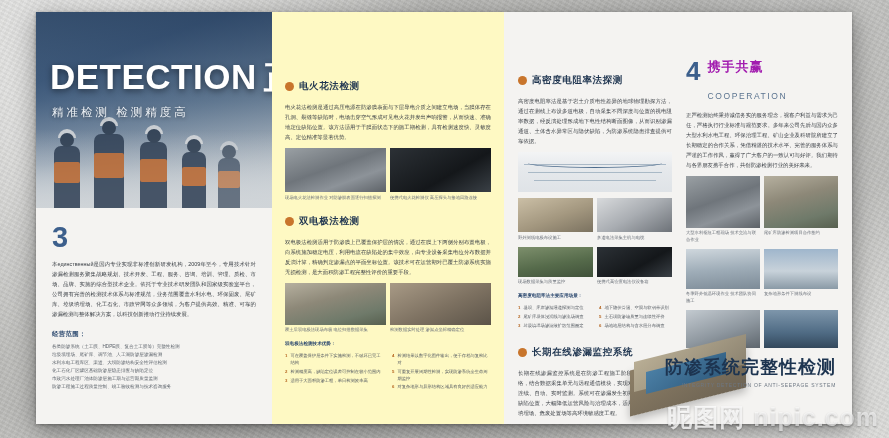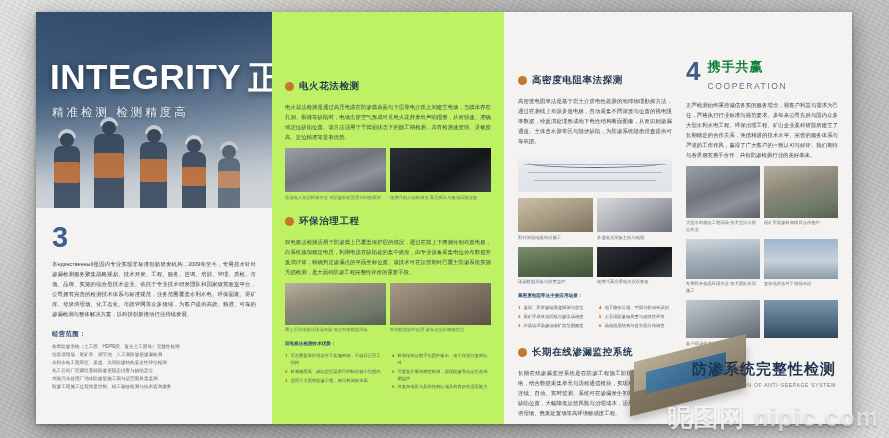--- a/index.html
+++ b/index.html
@@ -33,21 +33,21 @@
     background:#f2f1ef;
     box-shadow:0 6px 22px rgba(0,0,0,.38), 0 1px 3px rgba(0,0,0,.3);
     display:flex;
     overflow:hidden;
   }
   
   .fold{position:absolute;top:0;bottom:0;width:16px;pointer-events:none;}
 
   .panel{position:relative;height:100%;box-sizing:border-box;}
   .panel.left{width:236px;background:#f4f3f1;}
-  .panel.mid{width:232px;background:#bef264;}
+  .panel.mid{width:232px;background:#fef9c3;}
   .panel.right{width:348px;background:#f4f3f1;}
 
   
   .hero{
     position:absolute;left:0;top:0;width:100%;height:196px;
     background:
       linear-gradient(to bottom, rgba(38,62,92,.72), rgba(58,84,112,.45) 45%, rgba(170,178,186,.35) 78%, rgba(225,228,230,.85) 100%),
       linear-gradient(160deg,#5b7798 0%,#47648a 25%,#7e93aa 55%,#b9c3cc 80%,#dfe3e6 100%);
     overflow:hidden;
   }
@@ -69,22 +69,22 @@
   }
   .hero-title .cn{font-size:33px;margin-left:7px;}
   .hero-sub{
     position:absolute;left:16px;top:93px;color:#eef2f6;font-size:11.5px;letter-spacing:3px;
     text-shadow:0 1px 4px rgba(0,0,0,.45);
   }
 
   .sec-head{display:flex;align-items:flex-end;gap:7px;}
   .sec-num{font-size:29px;font-weight:bold;color:#3c5f8c;line-height:.9;}
   .sec-tt{line-height:1.05;}
-  .sec-cn{font-size:13px;font-weight:bold;color:#15803d;letter-spacing:1px;}
-  .sec-en{font-size:8.5px;color:#5b7490;letter-spacing:1.6px;margin-top:8px;}
+  .sec-cn{font-size:13px;font-weight:bold;color:#a21caf;letter-spacing:1px;}
+  .sec-en{font-size:8.5px;color:#5b7490;letter-spacing:1.6px;margin-top:18px;}
 
   .left-body{position:absolute;left:16px;top:212px;width:204px;}
   .para{font-size:5.4px;line-height:1.85;color:#3a3f45;text-align:justify;margin-top:9px;}
   .subhead{font-size:6.4px;color:#2d4a70;font-weight:bold;margin-top:11px;letter-spacing:.4px;}
   .tinylist{margin-top:4px;}
   .tinylist div{font-size:4.6px;line-height:1.75;color:#5c636b;}
 
   
   .mid-inner{position:absolute;left:13px;top:54px;width:206px;}
   .h-dot{display:flex;align-items:center;gap:5px;margin-top:14px;}
@@ -145,21 +145,21 @@
     transform:skewY(-14deg);
   }
   .iso-water{
     position:absolute;left:34px;bottom:34px;width:80px;height:22px;
     background:linear-gradient(150deg,#4b7fa5,#2f5b7e);
     transform:skewY(-14deg);
   }
   .foot-title{
     position:absolute;right:6px;bottom:30px;text-align:right;
   }
-  .foot-cn{font-size:15px;font-weight:bold;color:#1d3450;letter-spacing:1px;}
+  .foot-cn{font-size:18px;font-weight:bold;color:#1d3450;letter-spacing:1px;}
   .foot-en{font-size:5px;color:#6d7783;letter-spacing:.7px;margin-top:3px;}
 
   
   .wm{
     position:absolute;right:10px;bottom:4px;
     font-size:25px;font-weight:bold;color:rgba(255,255,255,.78);
     letter-spacing:1px;text-shadow:0 1px 2px rgba(0,0,0,.25);
     white-space:nowrap;
   }
   .wm .dim{color:rgba(255,255,255,.62);margin-top:28px;}
@@ -195,21 +195,21 @@
           <div class="head"></div>
           <div class="vest"></div>
       </div>
       <div class="worker" style="left:182px;width:22px;height:50px;opacity:.65;">
         <div class="helmet"></div>
           <div class="head"></div>
           <div class="vest"></div>
       </div>
 
       <div class="hero-title">
-        <span>INTEGRITY</span><span class="cn">正严</span>
+        <span>DETECTION</span><span class="cn">正严</span>
       </div>
       <div class="hero-sub">精准检测 检测精度高</div>
     </div>
 
     <div class="left-body">
       <div class="sec-head">
         <div class="sec-num">3</div>
       </div>
 
       <div class="para">本единственный是国内专业实现非标准创新研发机构，2009年至今，专用技术针对渗漏检测服务聚集战略规划、技术开发、工程、服务、咨询、培训、管理、质检、市场、品牌、实施的综合型技术企业。依托于专业技术研发团队和国家级实验室平台，公司拥有完善的检测技术体系与标准规范，业务范围覆盖水利水电、环保固废、尾矿库、垃圾填埋场、化工石化、市政管网等众多领域，为客户提供高效、精准、可靠的渗漏检测与整体解决方案，以科技创新推动行业持续发展。</div>
@@ -243,21 +243,21 @@
           <div class="cap">现场电火花法检测作业 对防渗膜表面逐行扫描探测</div>
         </div>
         <div>
           <div class="photo ph-dark" style="height:44px;"></div>
           <div class="cap">便携式电火花检测仪 高压探头与接地回路连接</div>
         </div>
       </div>
 
       <div class="h-dot">
         <span class="dot"></span>
-        <span class="t">环保治理工程</span>
+        <span class="t">双电极法检测</span>
       </div>
       <div class="para">双电极法检测适用于防渗膜上已覆盖保护层的情况，通过在膜上下两侧分别布置电极，向系统施加稳定电压，利用电流在缺陷处的集中效应，由专业设备采集电位分布数据并反演计算，精确判定渗漏点的平面坐标位置。该技术可在运营期对已覆土防渗系统实施无损检测，是大面积防渗工程完整性评价的重要手段。</div>
 
       <div class="grid2">
         <div>
           <div class="photo ph-field" style="height:42px;"></div>
           <div class="cap">覆土后双电极法现场布极 电位扫描数据采集</div>
         </div>
         <div>
           <div class="photo ph-mud" style="height:42px;"></div>

